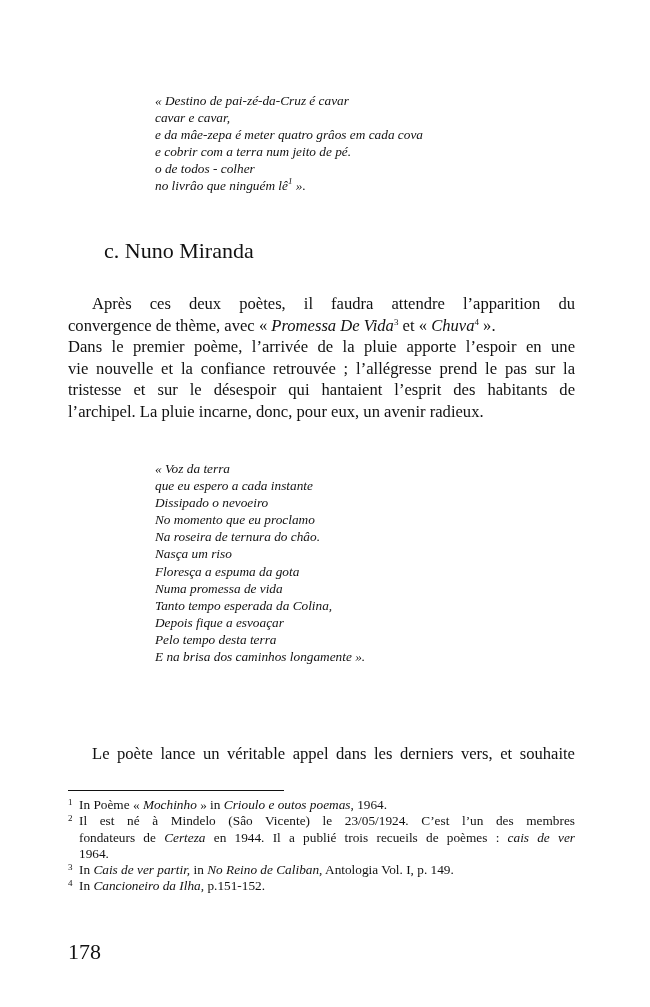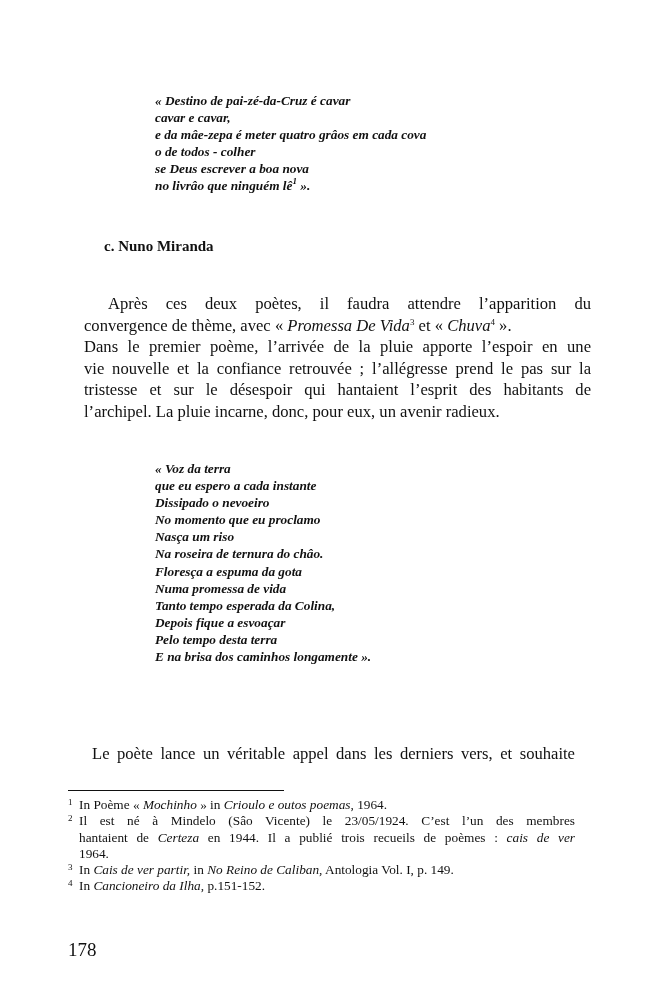--- a/index.html
+++ b/index.html
@@ -3,80 +3,80 @@
   <meta charset="utf-8">
   <style>
     html, body { margin: 0; padding: 0; background: #ffffff; }
     body {
       width: 650px; height: 1007px; position: relative; overflow: hidden;
       font-family: "Liberation Serif", "DejaVu Serif", serif; color: #111111;
     }
     .poem {
       position: absolute; font-style: italic; font-size: 13.3px; line-height: 17.1px;
     }
-    .poem div { white-space: nowrap; font-weight: bold; }
+    .poem div { white-space: nowrap; }
     .poem1 { left: 155px; top: 92px; }
     .poem2 { left: 155px; top: 460px; line-height: 17.1px; }
     .heading {
-      position: absolute; left: 104px; top: 238px; font-weight: bold; font-size: 15px;
+      position: absolute; left: 104px; top: 238px; font-weight: normal; font-size: 22px;
     }
     .body-text {
       position: absolute; left: 68px; width: 507px; font-size: 16.6px; line-height: 21.5px;
       text-align: justify;
     }
-    .para1 { top: 293px; text-indent: 24px; margin-left: 16px; }
+    .para1 { top: 293px; text-indent: 24px; }
     .para1 .line, .para2 .line { display: block; text-align: justify; text-align-last: justify; }
     .para1 .last, .para2 .last { text-align-last: left; }
     .para2 { top: 743px; text-indent: 24px; }
     sup { font-size: 9px; line-height: 0; vertical-align: 6px; }
     .rule {
       position: absolute; left: 68px; top: 790px; width: 216px; height: 1px; background: #111;
     }
     .footnotes {
       position: absolute; left: 68px; top: 797px; width: 507px; font-size: 13.3px; line-height: 16.3px;
     }
     .fn { position: relative; padding-left: 11px; text-align: justify; }
     .fn .num { position: absolute; left: 0; top: -3px; font-size: 9px; }
     .fn .line { display: block; text-align: justify; text-align-last: justify; }
     .fn .last { text-align-last: left; }
     .page-number {
-      position: absolute; left: 68px; top: 939px; font-size: 19px;
+      position: absolute; left: 68px; top: 939px; font-size: 22px;
     }
     i { font-style: italic; }
   </style>
 </head>
 <body>
 
 <div class="poem poem1">
   <div>« Destino de pai-zé-da-Cruz é cavar</div>
   <div>cavar e cavar,</div>
   <div>e da mâe-zepa é meter quatro grâos em cada cova</div>
+  <div>e cobrir com a terra num jeito de pé.</div>
   <div>o de todos - colher</div>
-  <div>se Deus escrever a boa nova</div>
   <div><span>no livrâo que ninguém lê</span><sup>1</sup><span> ».</span></div>
 </div>
 
 <div class="heading">c. Nuno Miranda</div>
 
 <div class="body-text para1">
   <span class="line">Après ces deux poètes, il faudra attendre l’apparition du</span>
   <span class="line last" style="text-indent:0"><span>convergence de thème, avec « </span><i>Promessa De Vida</i><sup>3</sup><span> et « </span><i>Chuva</i><sup>4</sup><span> ».</span></span>
   <span class="line" style="text-indent:0">Dans le premier poème, l’arrivée de la pluie apporte l’espoir en une</span>
   <span class="line" style="text-indent:0">vie nouvelle et la confiance retrouvée ; l’allégresse prend le pas sur la</span>
   <span class="line" style="text-indent:0">tristesse et sur le désespoir qui hantaient l’esprit des habitants de</span>
   <span class="line last" style="text-indent:0">l’archipel. La pluie incarne, donc, pour eux, un avenir radieux.</span>
 </div>
 
 <div class="poem poem2">
   <div>« Voz da terra</div>
   <div>que eu espero a cada instante</div>
   <div>Dissipado o nevoeiro</div>
   <div>No momento que eu proclamo</div>
+  <div>Na roseira de ternura do châo.</div>
   <div>Nasça um riso</div>
-  <div>Na roseira de ternura do châo.</div>
   <div>Floresça a espuma da gota</div>
   <div>Numa promessa de vida</div>
   <div>Tanto tempo esperada da Colina,</div>
   <div>Depois fique a esvoaçar</div>
   <div>Pelo tempo desta terra</div>
   <div>E na brisa dos caminhos longamente ».</div>
 </div>
 
 <div class="body-text para2">
   <span class="line">Le poète lance un véritable appel dans les derniers vers, et souhaite</span>
@@ -85,21 +85,21 @@
 <div class="rule"></div>
 
 <div class="footnotes">
   <div class="fn">
     <span class="num">1</span>
     <span class="line last"><span>In Poème « </span><i>Mochinho</i><span> » in </span><i>Crioulo e outos poemas</i><span>, 1964.</span></span>
   </div>
   <div class="fn">
     <span class="num">2</span>
     <span class="line">Il est né à Mindelo (Sâo Vicente) le 23/05/1924. C’est l’un des membres</span>
-    <span class="line"><span>hantaient de </span><i>Certeza</i><span> en 1944. Il a publié trois recueils de poèmes : </span><i>cais de ver</i></span>
+    <span class="line"><span>fondateurs de </span><i>Certeza</i><span> en 1944. Il a publié trois recueils de poèmes : </span><i>cais de ver</i></span>
     <span class="line last">1964.</span>
   </div>
   <div class="fn">
     <span class="num">3</span>
     <span class="line last"><span>In </span><i>Cais de ver partir,</i><span> in </span><i>No Reino de Caliban</i><span>, Antologia Vol. I, p. 149.</span></span>
   </div>
   <div class="fn">
     <span class="num">4</span>
     <span class="line last"><span>In </span><i>Cancioneiro da Ilha</i><span>, p.151-152.</span></span>
   </div>

